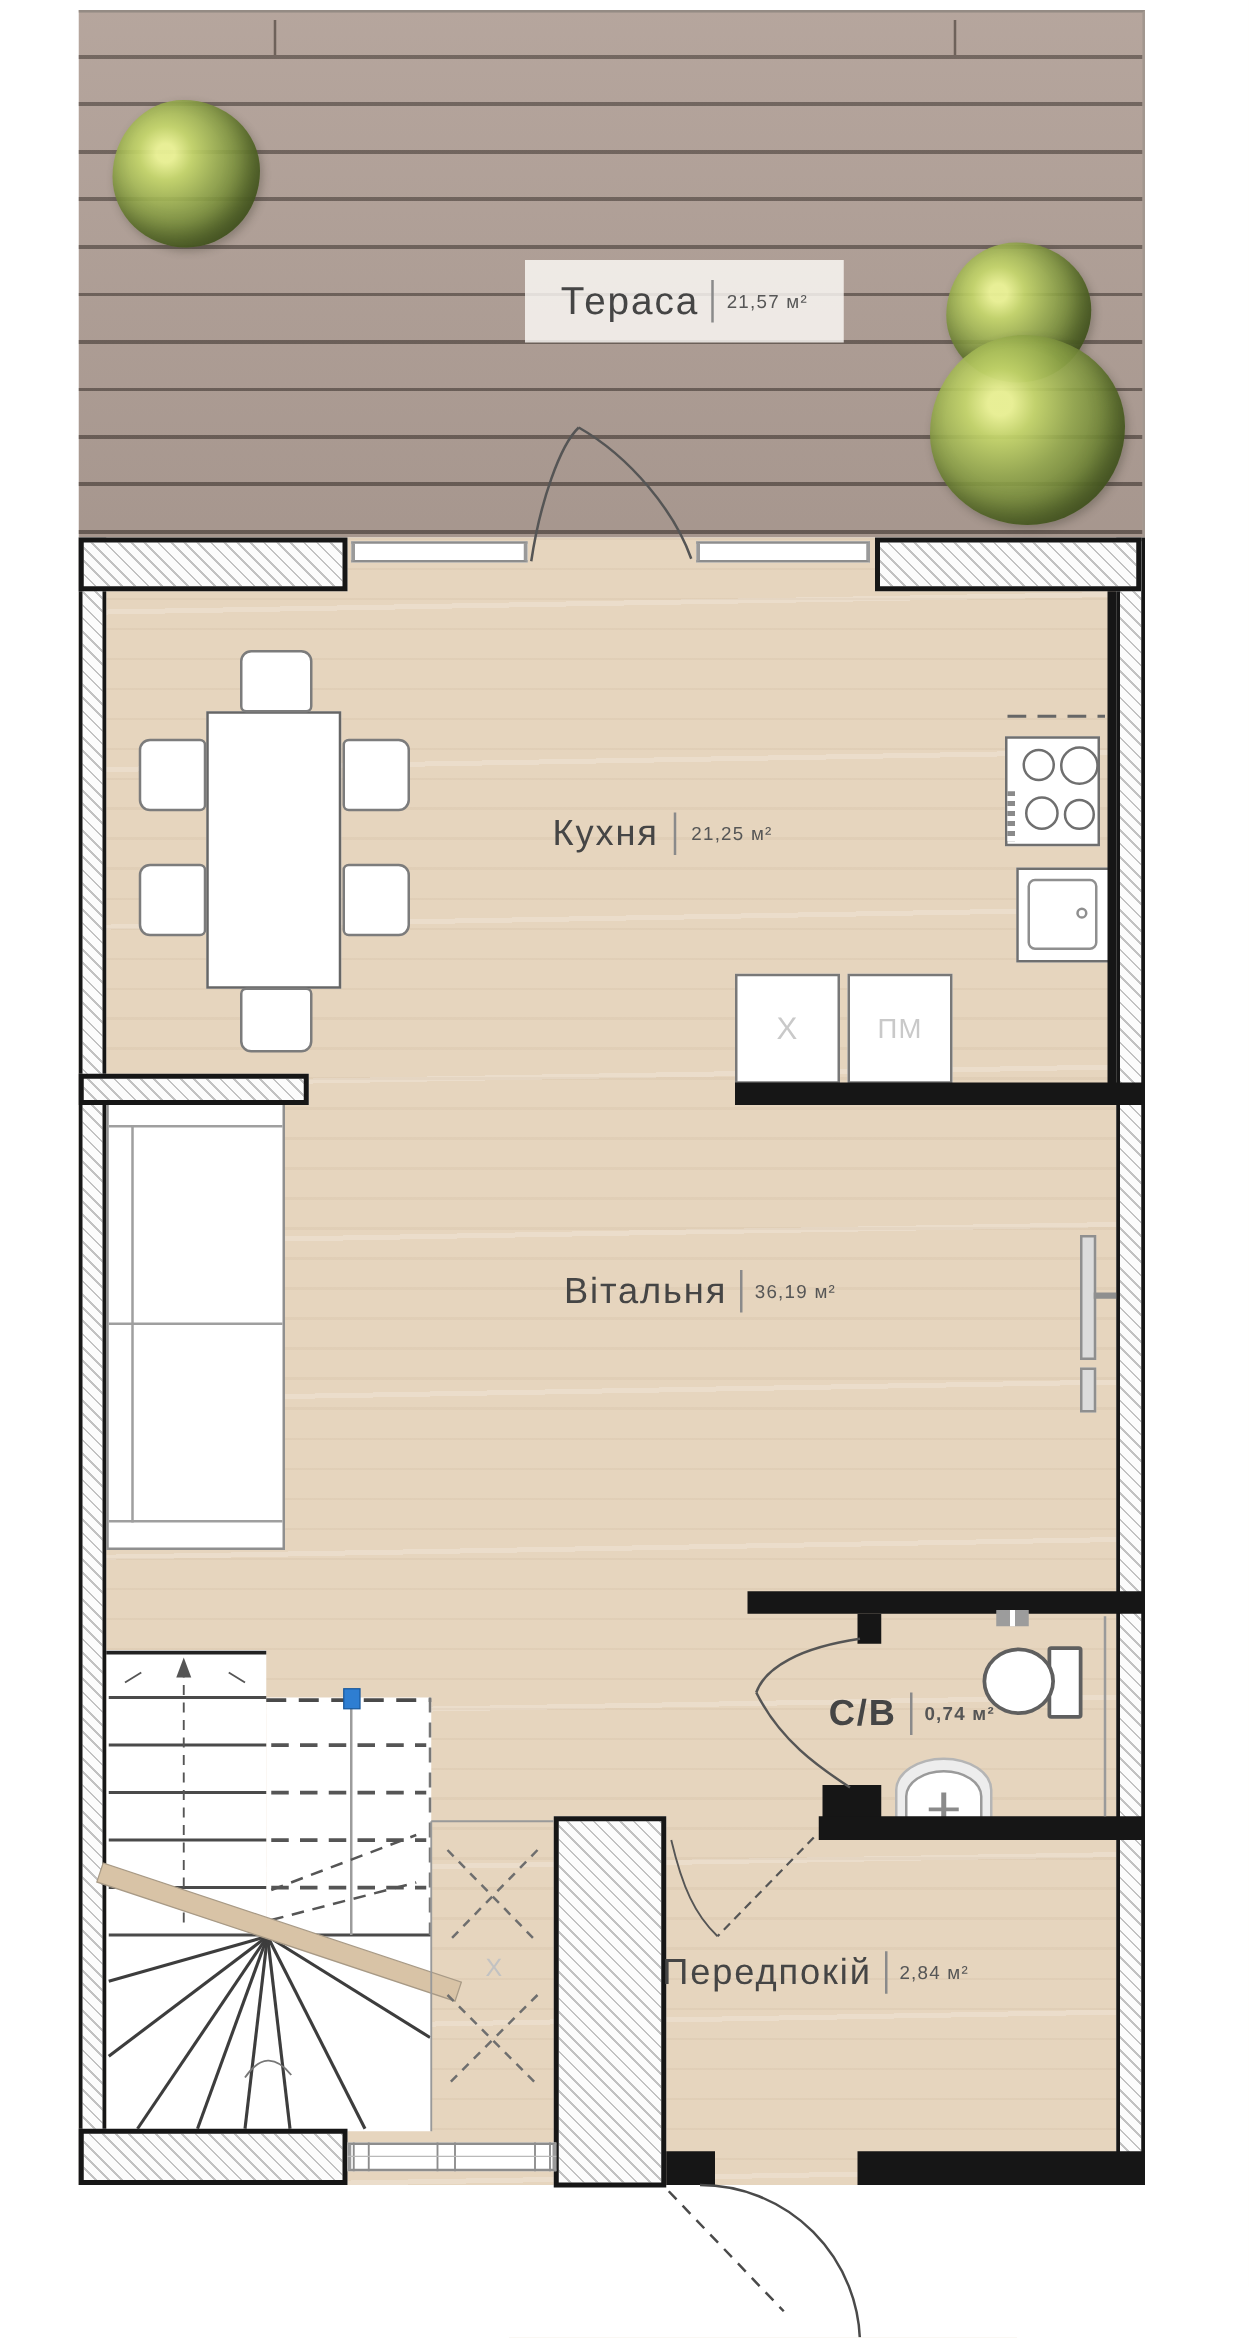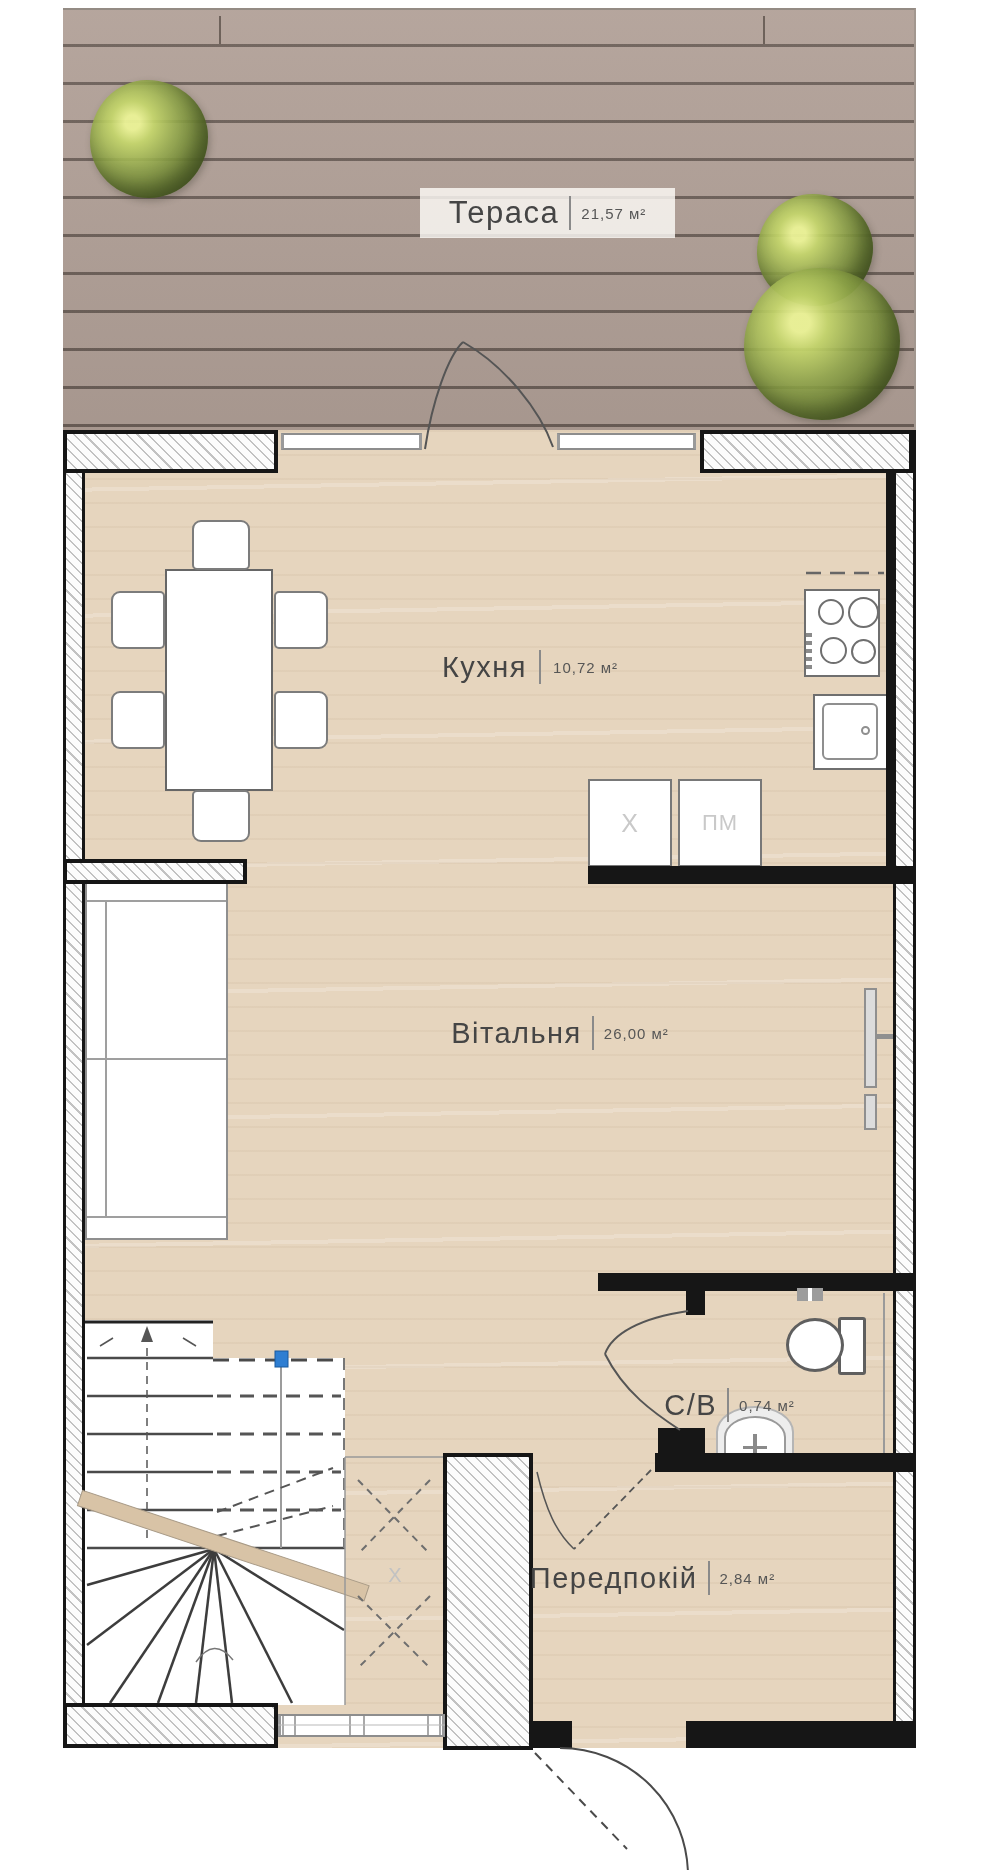--- a/index.html
+++ b/index.html
@@ -224,36 +224,36 @@
       <line x1="283" y1="1714" x2="283" y2="1737"></line>
         <line x1="295" y1="1714" x2="295" y2="1737"></line>
       <line x1="350" y1="1714" x2="350" y2="1737"></line>
         <line x1="364" y1="1714" x2="364" y2="1737"></line>
       <line x1="428" y1="1714" x2="428" y2="1737"></line>
         <line x1="440" y1="1714" x2="440" y2="1737"></line>
       <line x1="278" y1="1725" x2="445" y2="1725" stroke="#b9b9b9" stroke-width="1"></line>
     </g>
   </svg>
 
-  <div class="abs room-label terrace-label" style="left:420px;top:188px;width:255px;height:50px;">
+  <div class="abs room-label terrace-label" style="left:420px;top:208px;width:255px;height:66px;">
     <span class="rname" style="font-size:31px;">Тераса</span>
     <span class="bar"></span>
     <span class="rarea">21,57 м²</span>
   </div>
   <div class="abs room-label" style="left:395px;top:646px;width:270px;height:42px;gap:12px;">
     <span class="rname">Кухня</span>
     <span class="bar"></span>
-    <span class="rarea">10,72 м²</span>
+    <span class="rarea">21,25 м²</span>
   </div>
   <div class="abs room-label" style="left:410px;top:1012px;width:300px;height:42px;">
     <span class="rname">Вітальня</span>
     <span class="bar"></span>
-    <span class="rarea">26,00 м²</span>
-  </div>
-  <div class="abs room-label" style="left:622px;top:1384px;width:215px;height:42px;">
+    <span class="rarea">36,19 м²</span>
+  </div>
+  <div class="abs room-label" style="left:622px;top:1350px;width:215px;height:42px;font-weight:bold;">
     <span class="rname">С/В</span>
     <span class="bar"></span>
     <span class="rarea">0,74 м²</span>
   </div>
   <div class="abs room-label" style="left:480px;top:1556px;width:345px;height:44px;">
     <span class="rname">Передпокій</span>
     <span class="bar"></span>
     <span class="rarea">2,84 м²</span>
   </div>
 

